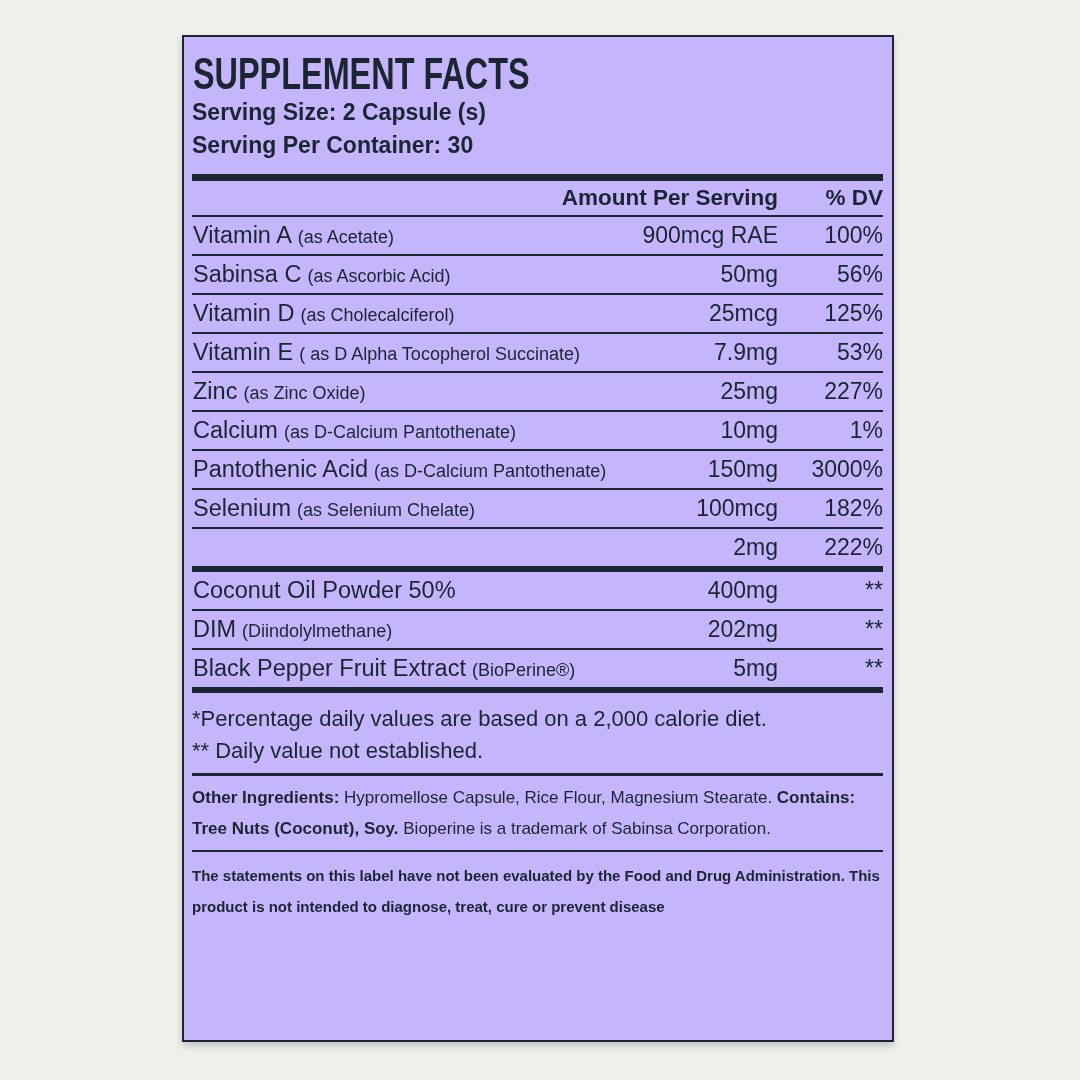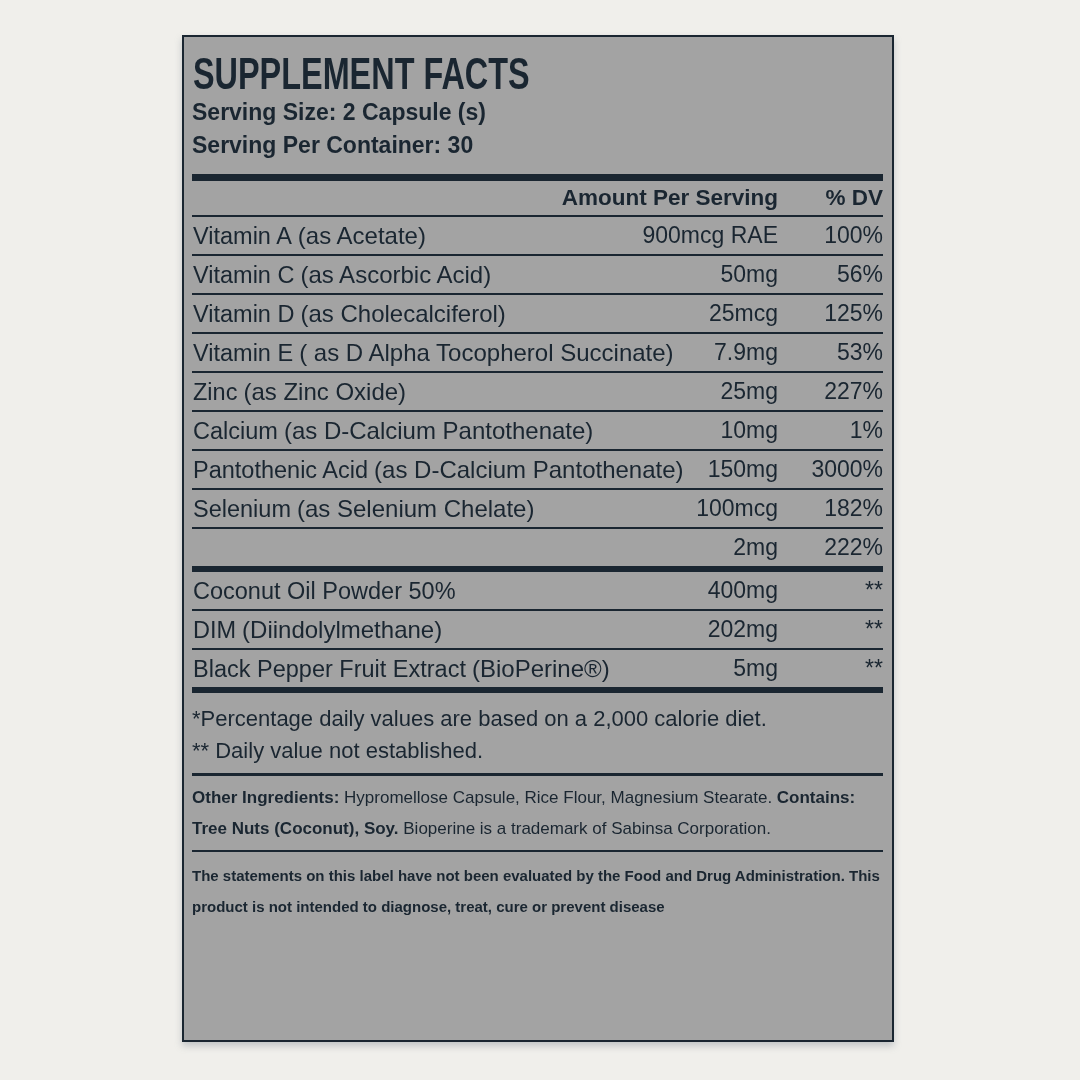--- a/index.html
+++ b/index.html
@@ -8,21 +8,21 @@
     background: #f0efeb;
     font-family: "Liberation Sans", sans-serif;
     color: #1a2631;
     position: relative;
     overflow: hidden;
   }
   .panel {
     position: absolute;
     left: 182px; top: 35px;
     width: 712px; height: 1007px;
-    background: #a3a3a3;
+    background: #c4b5fd;
     border: 2.5px solid #1a2631;
     box-sizing: border-box;
     padding: 0 9px 0 8px;
     box-shadow: 0 4px 7px rgba(125,135,145,0.40);
   }
   .title {
     display: inline-block;
     margin: 14px 0 0 1px;
     font-size: 45px;
     font-weight: bold;
@@ -43,21 +43,21 @@
     font-weight: bold; font-size: 22.5px;
   }
   .row {
     display: flex; align-items: center;
     height: 37px;
     font-size: 23px;
   }
   .rows .row + .row { border-top: 2px solid #1a2631; }
   .cell-name { flex: 1 1 auto; white-space: nowrap; padding-left: 1px; }
   .cell-name .nm { font-size: 23.5px; text-align: right; }
-  .cell-name .dt { font-size: 24px; margin-left: 6px; text-align: center; }
+  .cell-name .dt { font-size: 18px; margin-left: 6px; text-align: center; }
   .cell-amt { margin-left: auto; white-space: nowrap; text-align: right; }
   .cell-dv { flex: 0 0 105px; width: 105px; text-align: right; white-space: nowrap; }
   .footnotes { padding: 10px 0 6px 0; font-size: 22px; line-height: 32px; }
   .other { padding: 6px 0; font-size: 17px; line-height: 31px; }
   .other b { font-weight: bold; }
   .disclaimer { padding: 8px 0; font-size: 15px; line-height: 31px; font-weight: bold; }
 </style>
 </head>
 <body>
 
@@ -80,21 +80,21 @@
 
   <div class="hairline"></div>
 
   <div class="rows">
     <div class="row">
       <div class="cell-name"><span class="nm">Vitamin A</span><span class="dt">(as Acetate)</span></div>
       <div class="cell-amt">900mcg RAE</div>
       <div class="cell-dv">100%</div>
     </div>
     <div class="row">
-      <div class="cell-name"><span class="nm">Vitamin C</span><span class="dt">(as Ascorbic Acid)</span></div>
+      <div class="cell-name"><span class="nm">Sabinsa C</span><span class="dt">(as Ascorbic Acid)</span></div>
       <div class="cell-amt">50mg</div>
       <div class="cell-dv">56%</div>
     </div>
     <div class="row">
       <div class="cell-name"><span class="nm">Vitamin D</span><span class="dt">(as Cholecalciferol)</span></div>
       <div class="cell-amt">25mcg</div>
       <div class="cell-dv">125%</div>
     </div>
     <div class="row">
       <div class="cell-name"><span class="nm">Vitamin E</span><span class="dt">( as D Alpha Tocopherol Succinate)</span></div>

